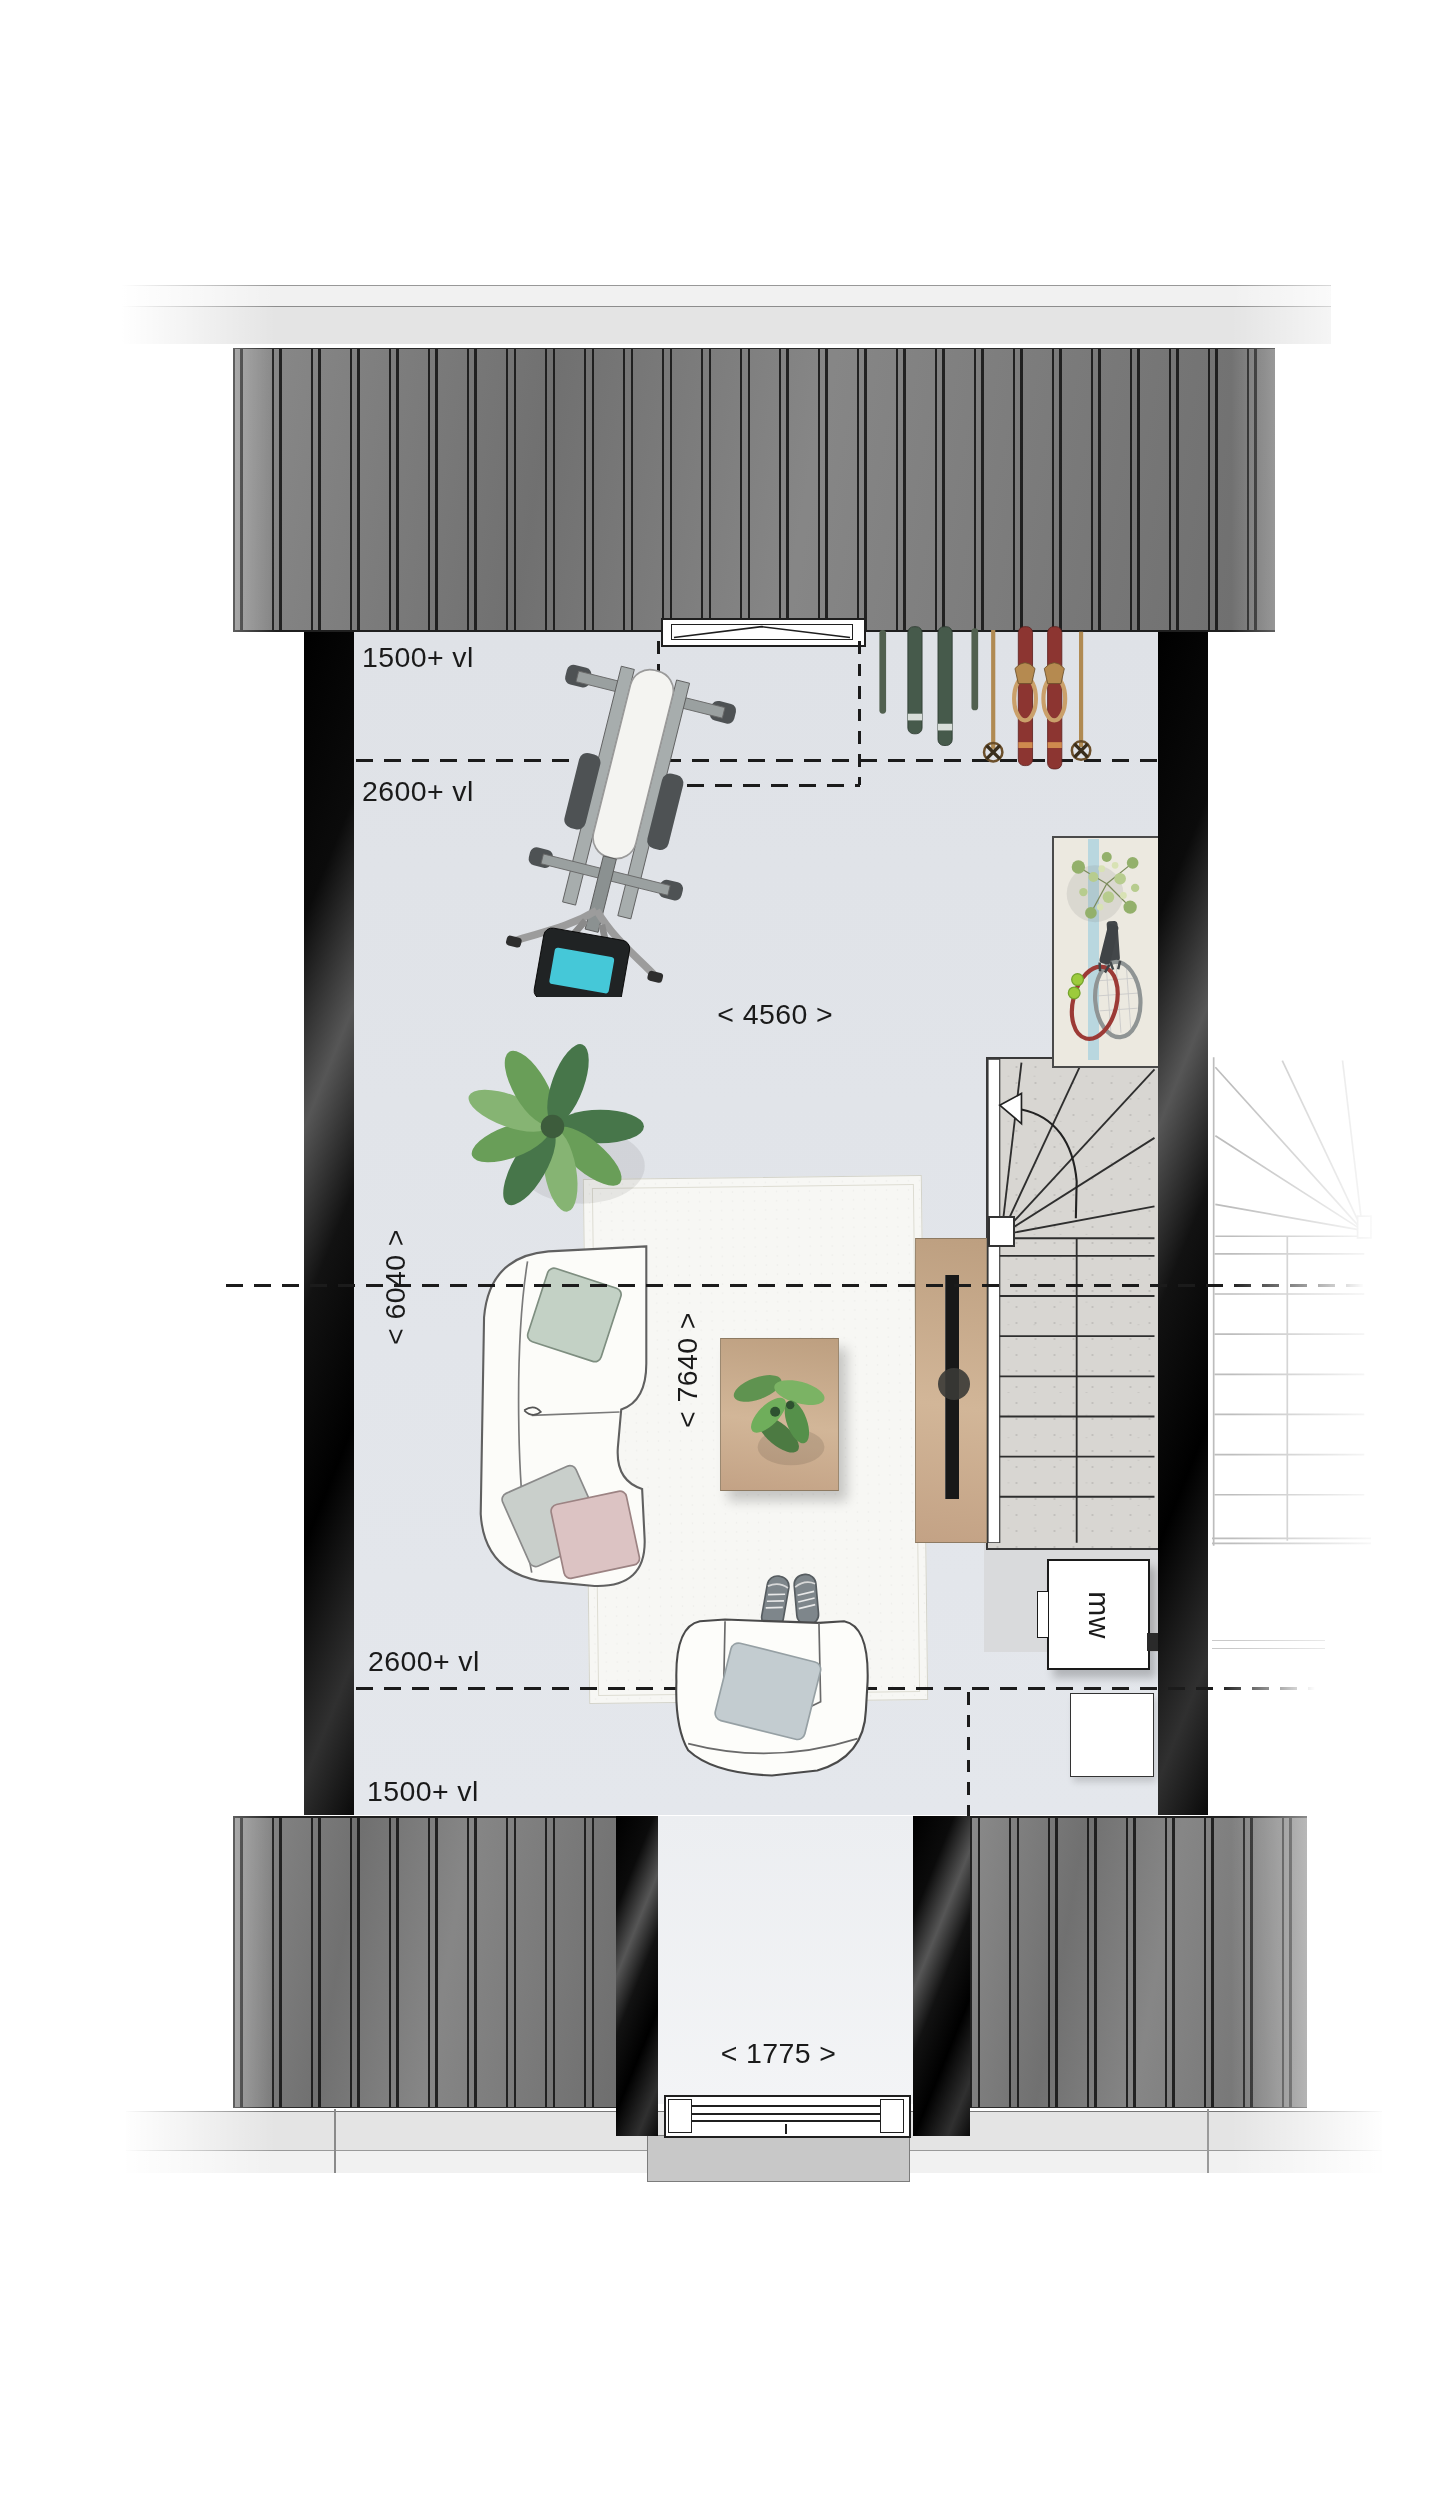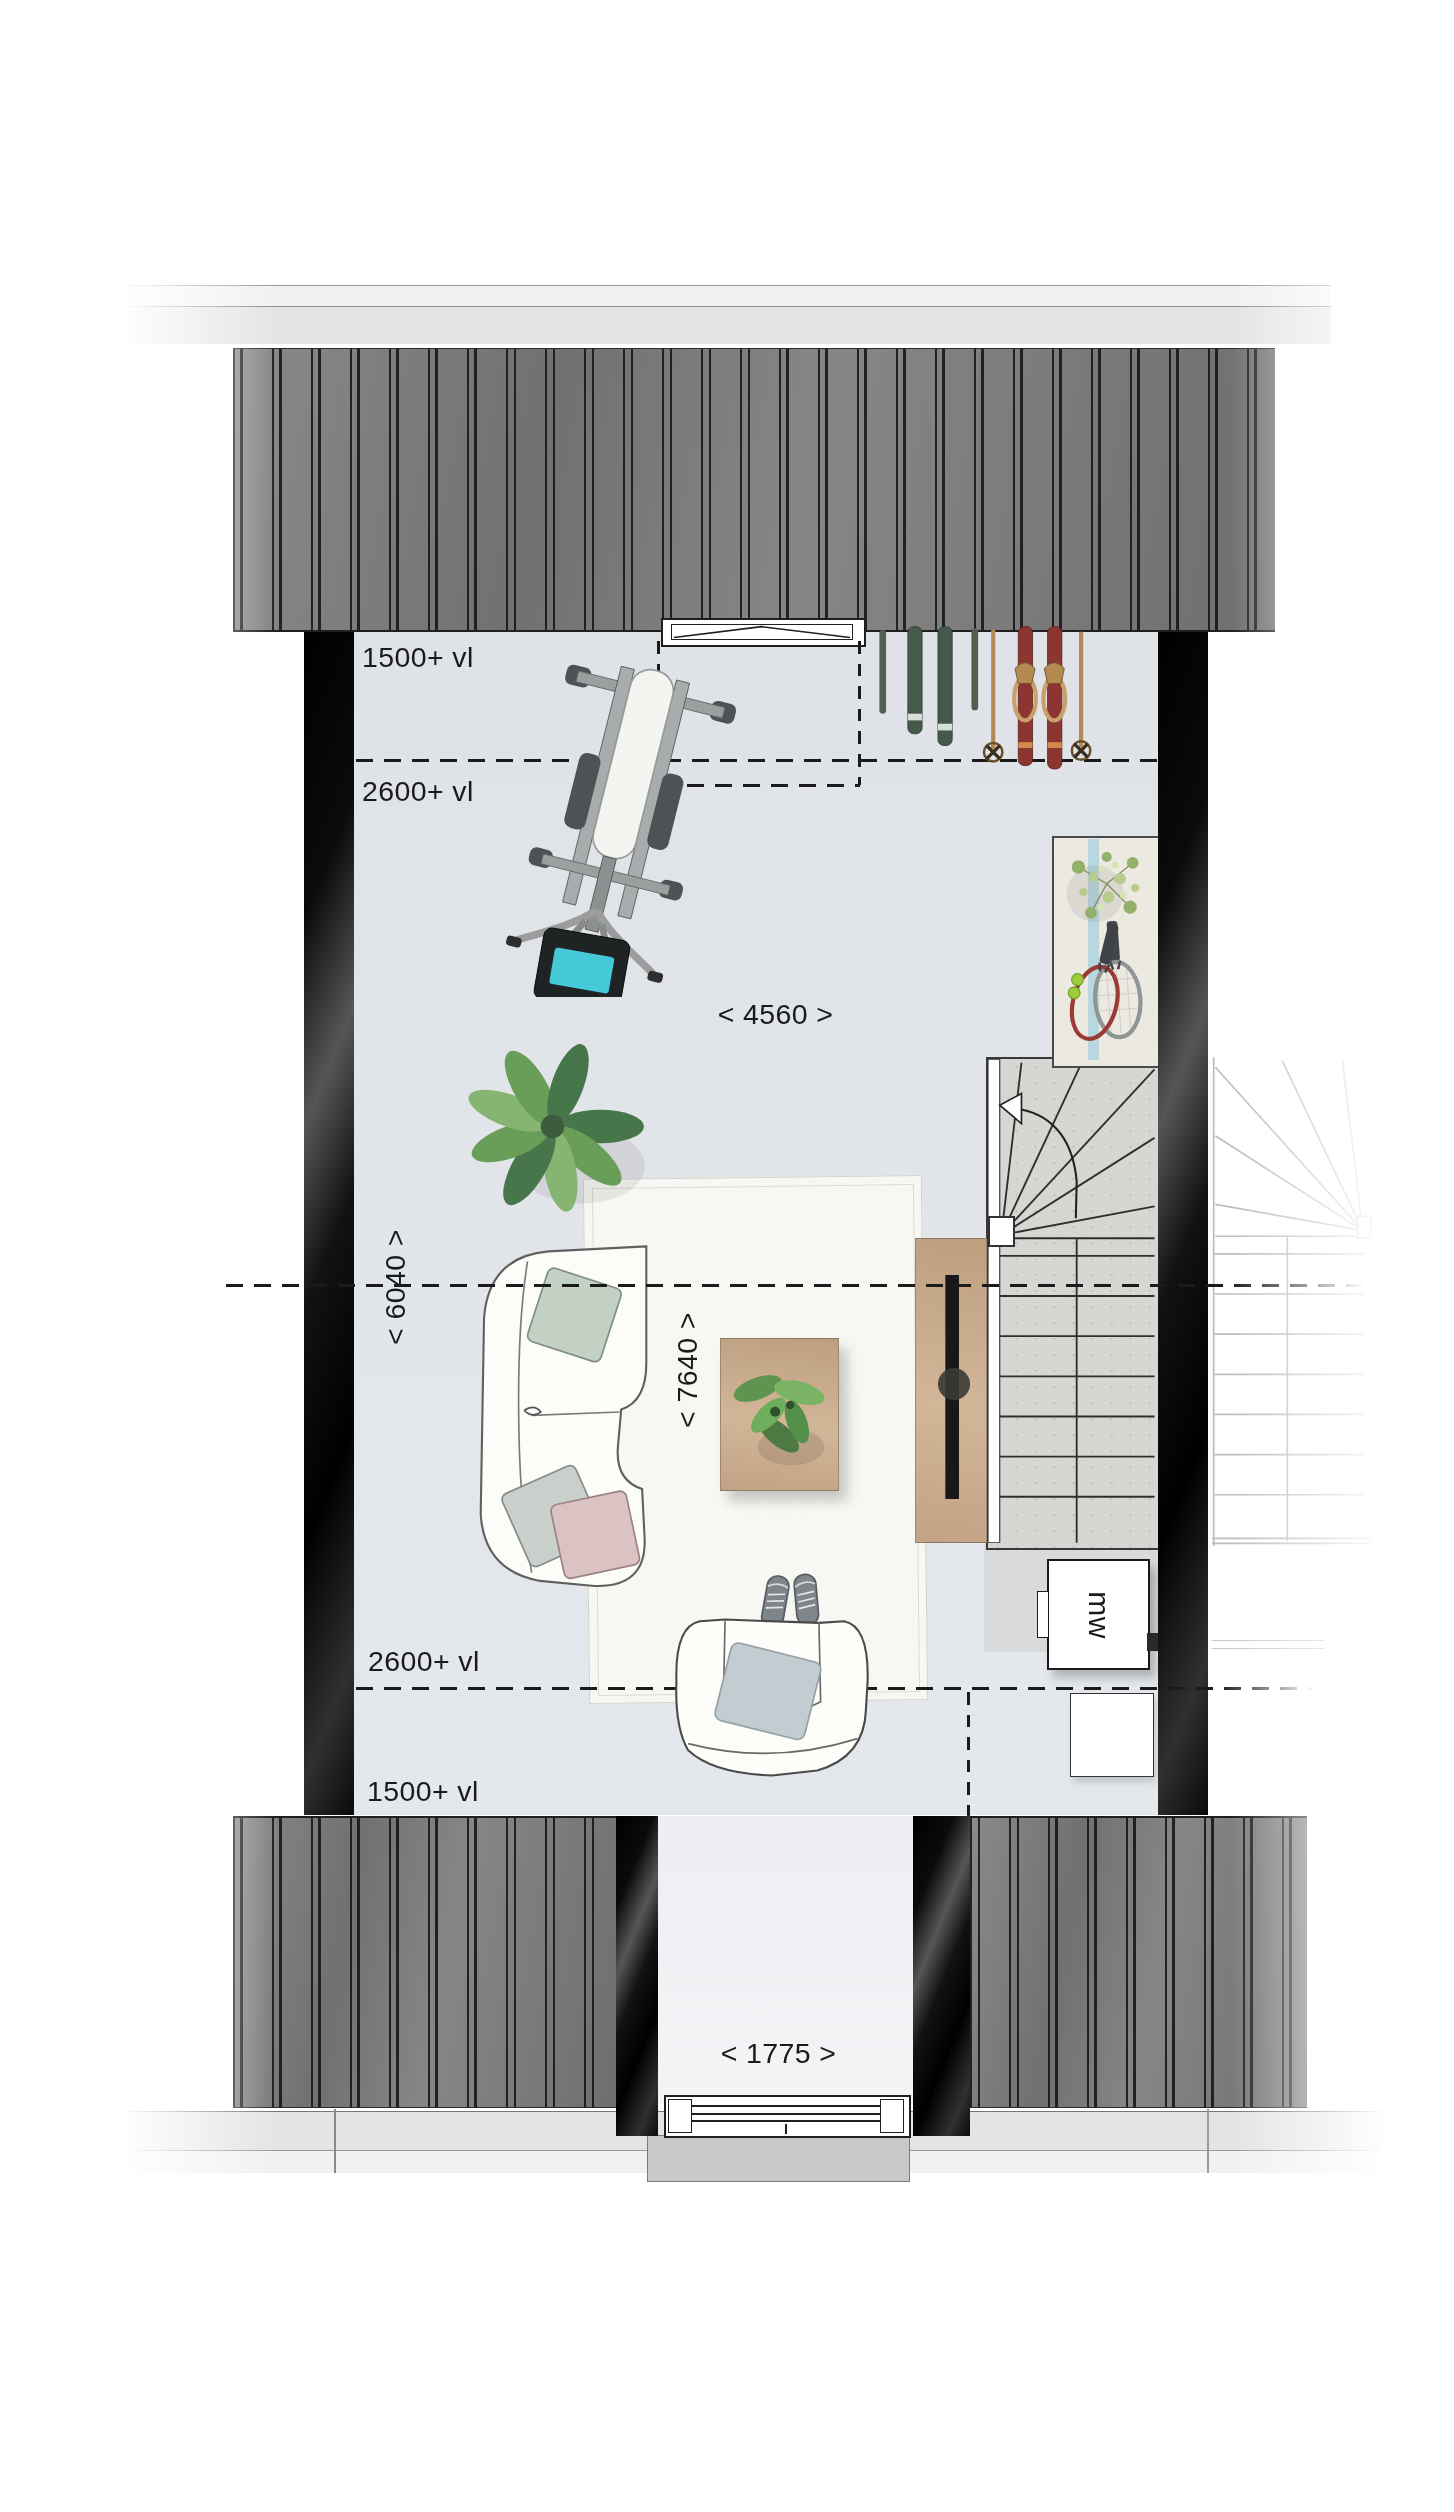--- a/index.html
+++ b/index.html
@@ -376,21 +376,21 @@
   <div class="abs dash-h" style="left:356px;top:759px;width:802px;"></div>
   <div class="abs dash-h" style="left:659px;top:784px;width:201px;"></div>
   <div class="abs dash-v" style="left:657px;top:641px;height:144px;"></div>
   <div class="abs dash-v" style="left:858px;top:641px;height:144px;"></div>
   <div class="abs dash-h" style="left:226px;top:1284px;width:1139px;-webkit-mask-image:linear-gradient(90deg,#000 88%,transparent);mask-image:linear-gradient(90deg,#000 88%,transparent);"></div>
   <div class="abs dash-h" style="left:356px;top:1687px;width:959px;-webkit-mask-image:linear-gradient(90deg,#000 90%,transparent);mask-image:linear-gradient(90deg,#000 90%,transparent);"></div>
   <div class="abs dash-v" style="left:967px;top:1692px;height:124px;"></div>
 
   <div class="abs label" style="left:362px;top:641px;">1500+ vl</div>
   <div class="abs label" style="left:362px;top:775px;">2600+ vl</div>
-  <div class="abs label" style="left:700px;top:998px;width:151px;text-align:center;">&lt; 4560 &gt;</div>
+  <div class="abs label" style="left:682px;top:998px;width:151px;text-align:right;">&lt; 4560 &gt;</div>
   <div class="abs label vert" style="left:395px;top:1287px;">&lt; 6040 &gt;</div>
   <div class="abs label vert" style="left:687px;top:1370px;">&lt; 7640 &gt;</div>
   <div class="abs label" style="left:368px;top:1645px;">2600+ vl</div>
   <div class="abs label" style="left:367px;top:1775px;">1500+ vl</div>
   <div class="abs label" style="left:703px;top:2037px;width:151px;text-align:center;z-index:46;">&lt; 1775 &gt;</div>
 
   <div class="abs fade" style="left:0;top:0;width:276px;height:2512px;background:linear-gradient(90deg,#fff 0 44%,rgba(255,255,255,0) 100%);"></div>
   <div class="abs fade" style="left:1231px;top:0;width:224px;height:2512px;background:linear-gradient(270deg,#fff 0 30%,rgba(255,255,255,0) 100%);"></div>
 
 </div>

